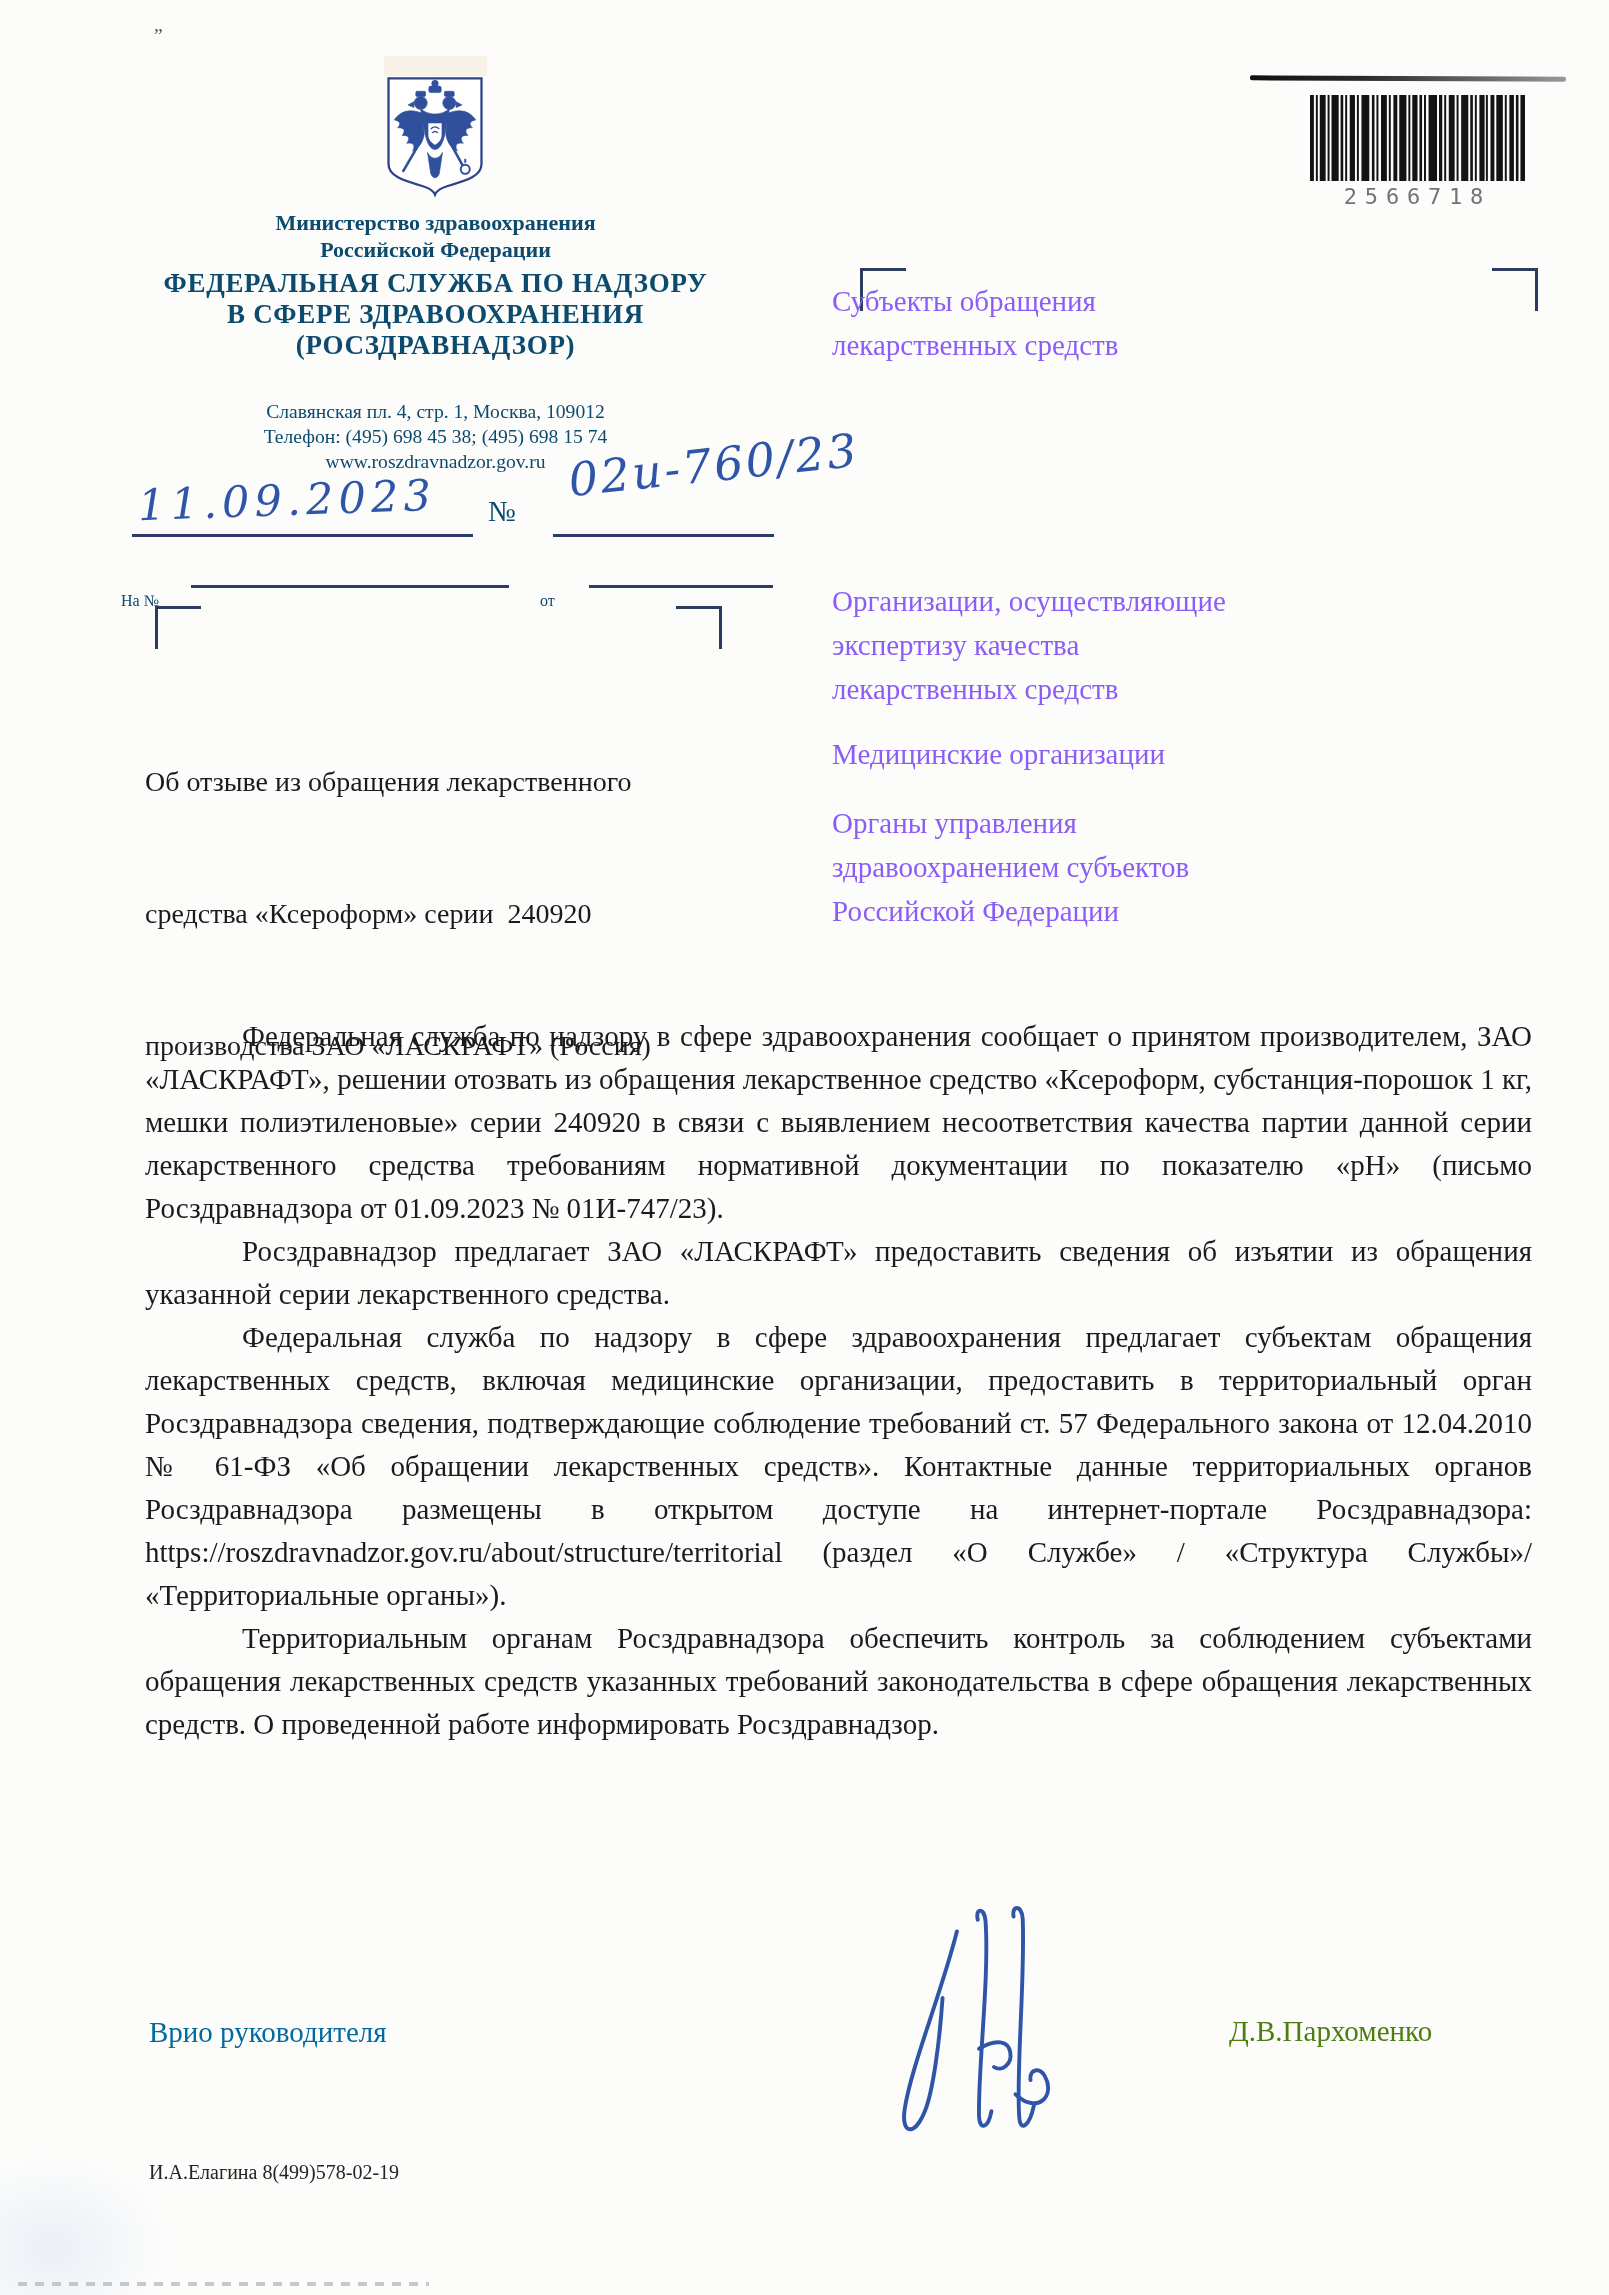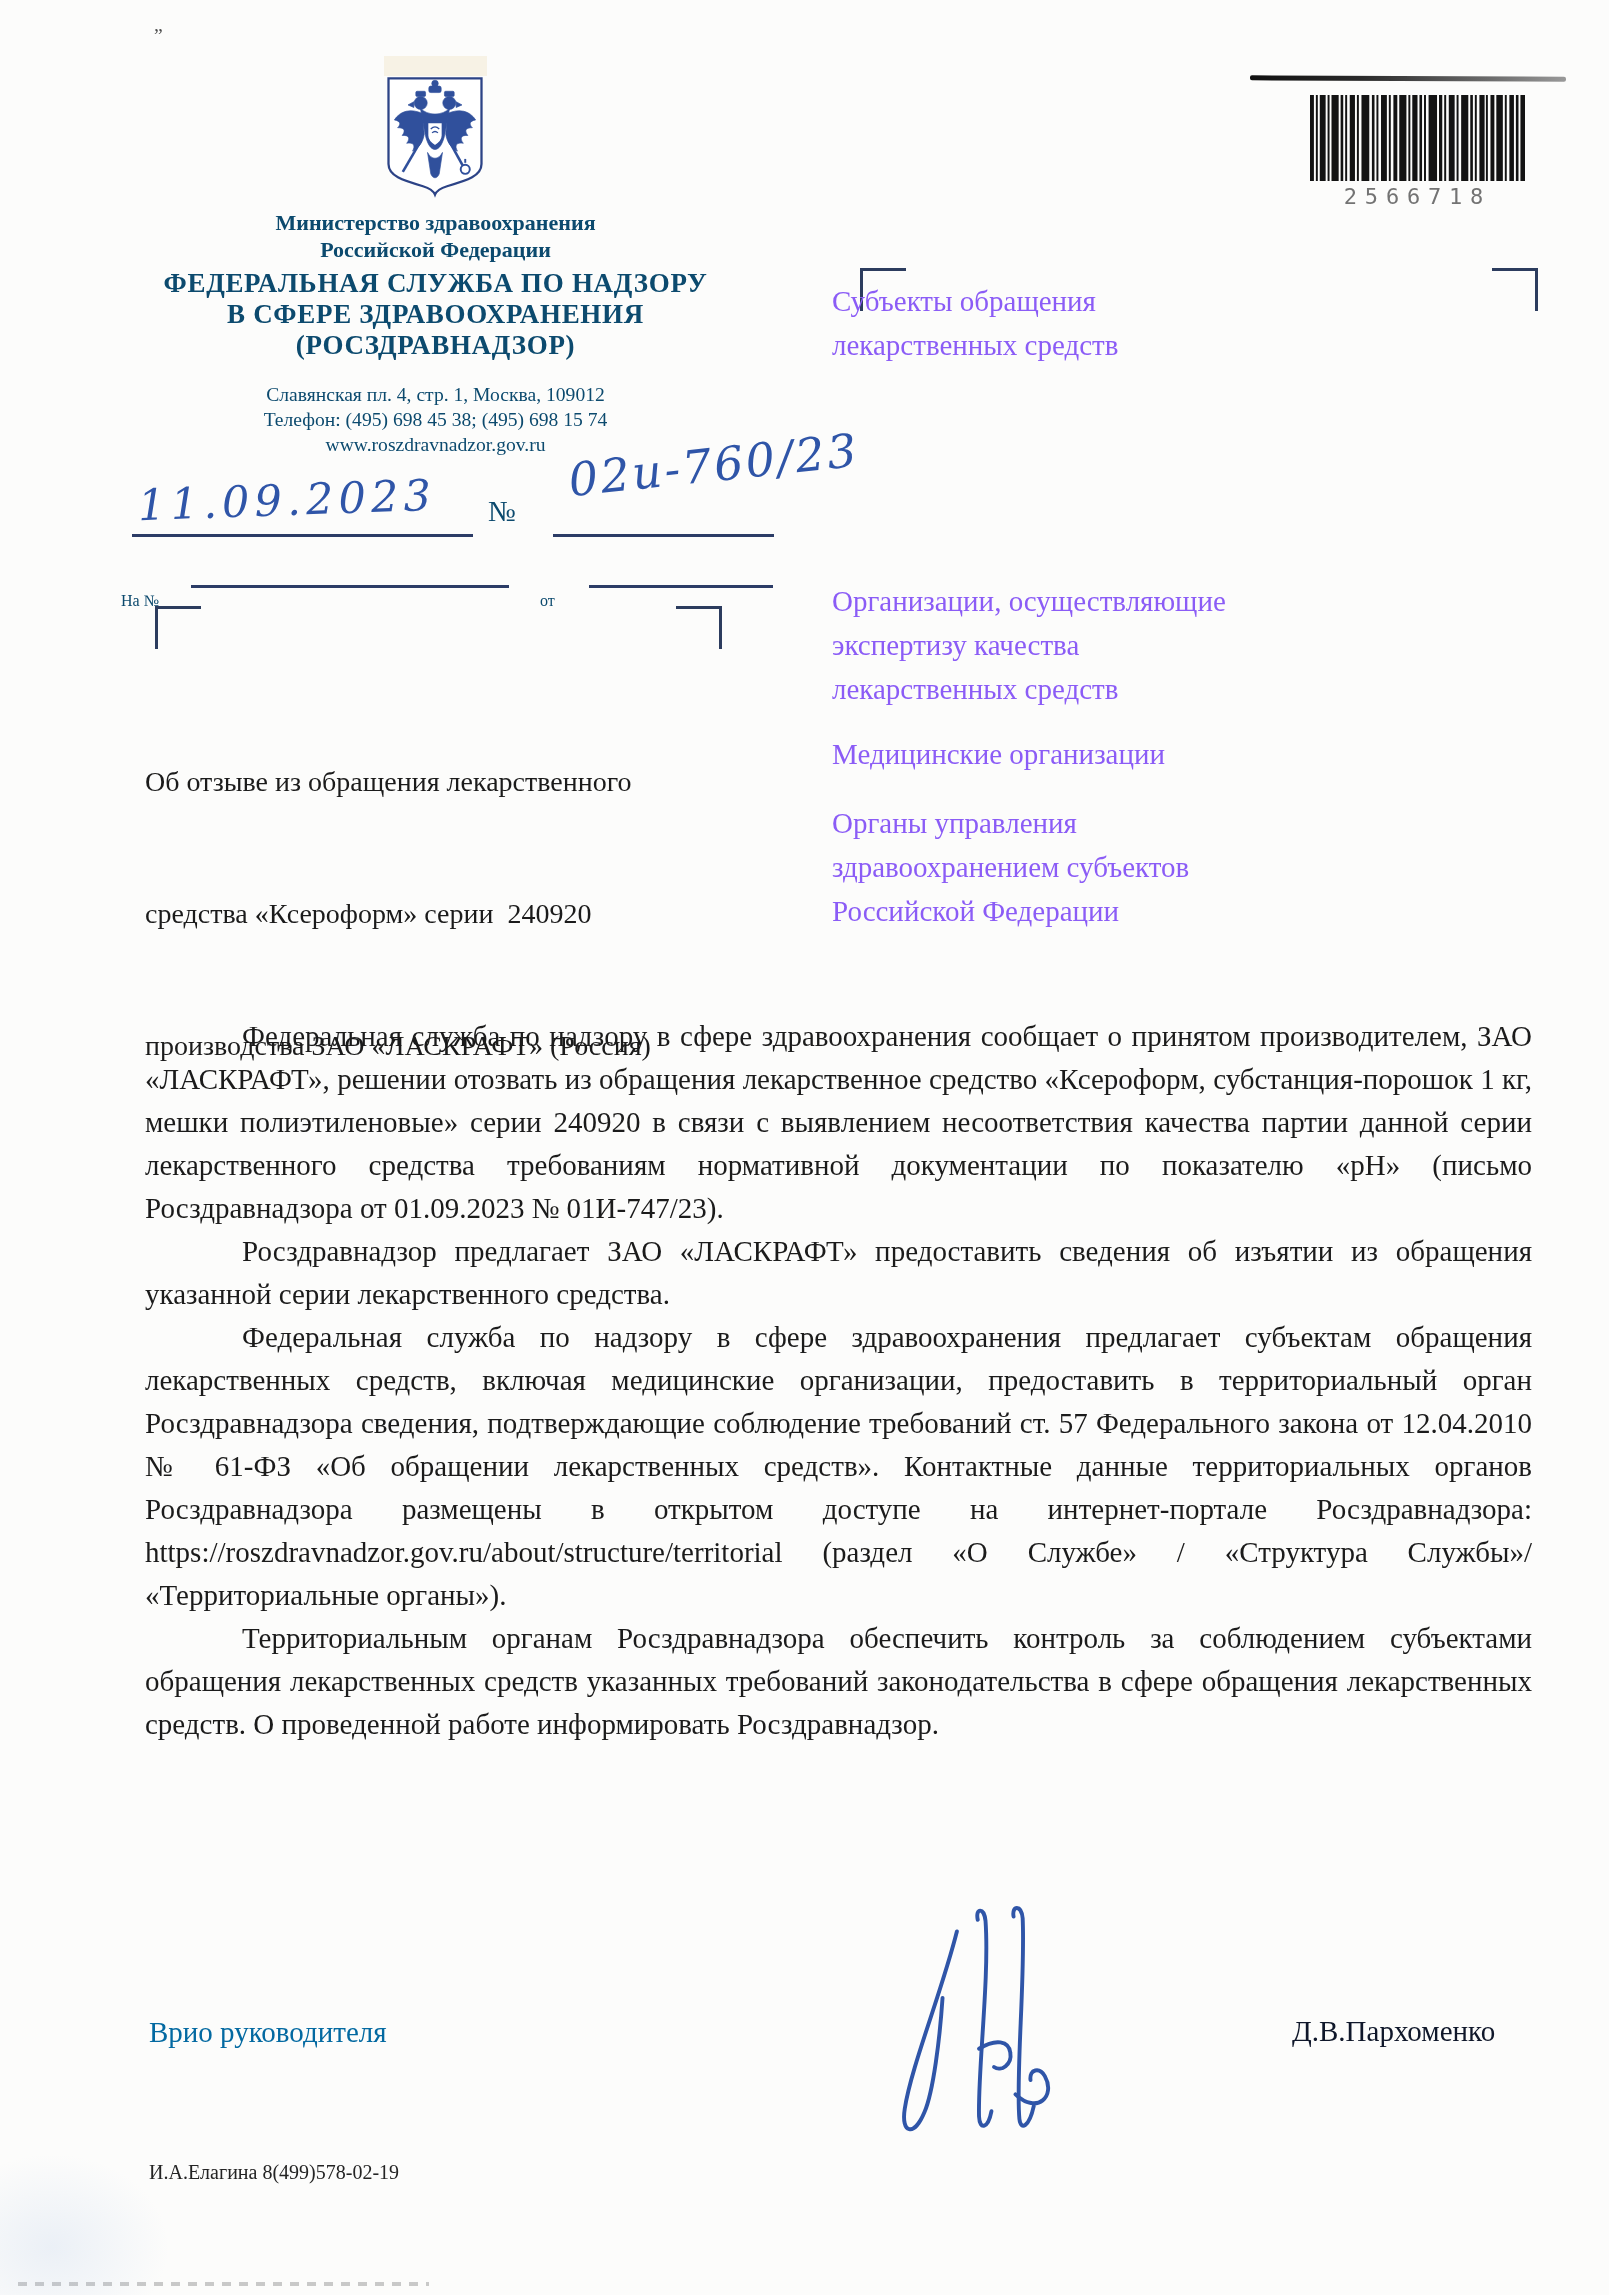--- a/index.html
+++ b/index.html
@@ -4,21 +4,21 @@
 <style>
   html,body{margin:0;padding:0;background:#e8e8e8;}
   .page{position:relative;width:1609px;height:2295px;background:#fcfcfb;
         font-family:"Liberation Serif",serif;overflow:hidden;}
   .abs{position:absolute;}
   
   .navy{color:#0c4a6e;}
   .lh-center{left:75px;width:721px;text-align:center;}
   .ministry{top:209px;font-size:22px;font-weight:bold;line-height:27px;}
   .service{top:268px;font-size:27px;font-weight:bold;line-height:31px;letter-spacing:0.7px;}
-  .addr{top:382px;font-size:19.6px;line-height:25px;}
+  .addr{top:399px;font-size:19.6px;line-height:25px;}
   .emblem-tint{left:384px;top:56px;width:103px;height:19.6px;background:#f2e9d4;opacity:.55;}
   
   .hand{color:#2f55a8;font-style:italic;font-family:"DejaVu Serif",serif;}
   .hw-date{left:138px;top:475px;font-size:43px;letter-spacing:5.2px;transform:rotate(-2deg);}
   .hw-num{left:568px;top:438px;font-size:46px;letter-spacing:2.6px;transform:rotate(-6deg);}
   .num-sign{left:488px;top:495px;font-size:29px;}
   .rule{background:#2c3c66;height:2.6px;}
   .form-label{font-size:16px;margin-top:32px;}
   
   .br{width:43px;height:40px;border:0 solid #2c3c5e;}
@@ -33,21 +33,21 @@
     font-family:"DejaVu Sans Mono",monospace;font-size:22px;letter-spacing:7.8px;color:#737373;}
   .scanline{left:1250px;top:76px;width:316px;height:4.6px;
     background:linear-gradient(to right,#101010 0%,#2a2a2a 35%,#6a6a6a 75%,#999 100%);
     transform:rotate(.25deg);border-radius:2px;}
   
   .body-text{left:145px;top:1015px;width:1387px;font-size:29px;line-height:43px;
     text-align:justify;color:#1b1b1b;}
   .body-text p{margin:0;text-indent:97px;}
   
   .sig-label{left:149px;top:2016px;font-size:29px;color:#0369a1;}
-  .sig-name{left:1292px;top:2015px;font-size:29px;color:#0f172a;}
+  .sig-name{left:1229px;top:2015px;font-size:29px;color:#4d7c0f;}
   .footer-exec{left:149px;top:2161px;font-size:20px;color:#242424;}
   
   .mark-tl{left:154px;top:14.4px;font-size:19.6px;color:#4a4a4a;}
   .bottom-dots{left:18px;top:2282px;width:411px;height:3.9px;opacity:.45;
     background:repeating-linear-gradient(to right,#8a8a8a 0 9px,transparent 9px 17px);}
   .blue-smear{left:-26px;top:2153px;width:196px;height:157px;opacity:.18;
     background:radial-gradient(ellipse at 40% 60%,#9db8e0 0%,transparent 70%);}
 </style>
 </head>
 <body>

